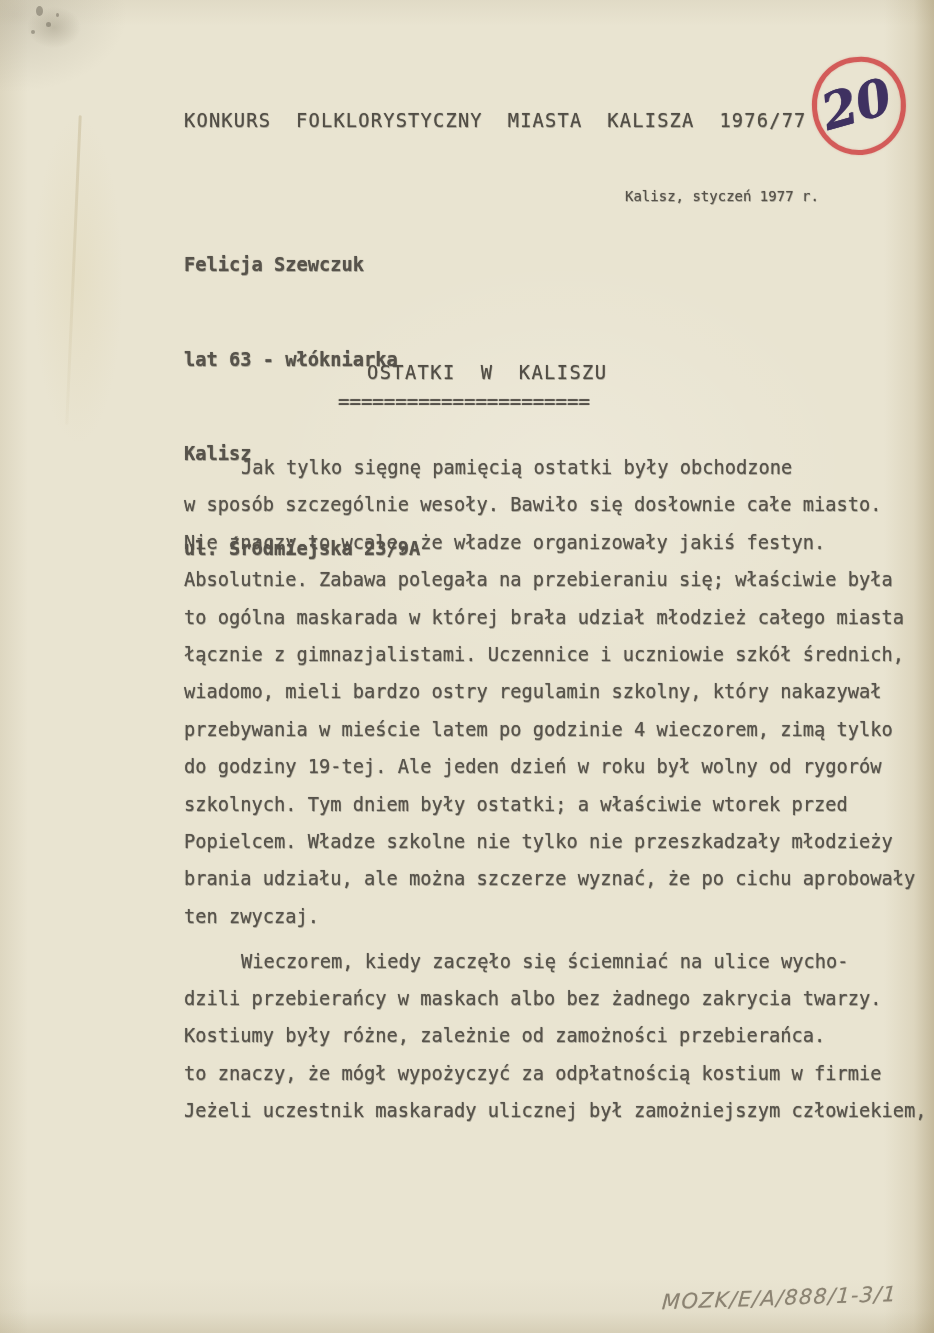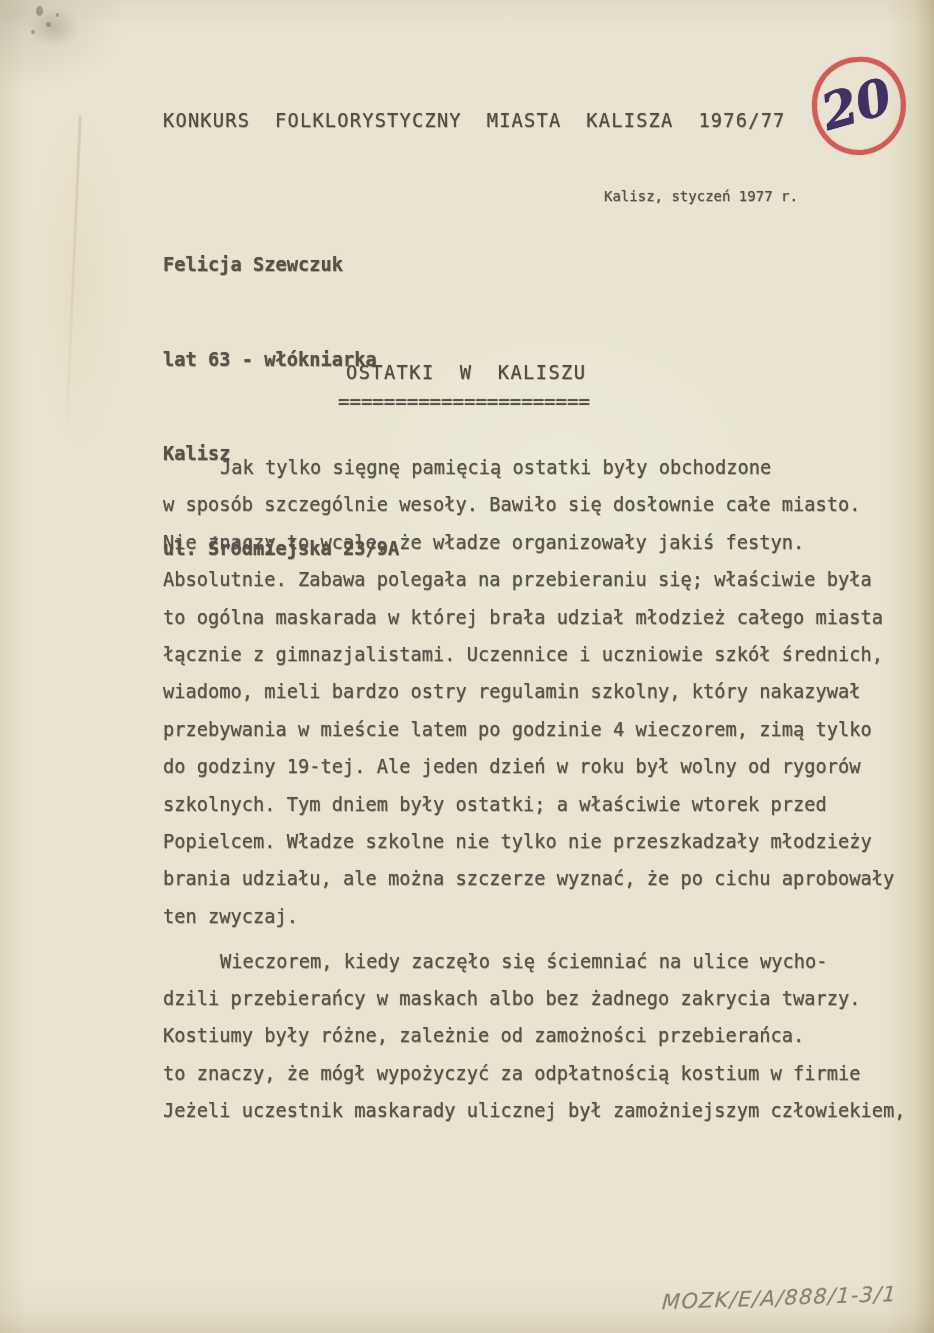--- a/index.html
+++ b/index.html
@@ -18,21 +18,21 @@
       radial-gradient(420px 300px at 60% 35%, rgba(255,255,255,0.16), rgba(255,255,255,0) 70%),
       linear-gradient(to right, rgba(150,132,90,0.14) 0px, rgba(150,132,90,0) 28px),
       linear-gradient(to left, rgba(138,118,72,0.38) 0px, rgba(158,138,92,0.16) 20px, rgba(158,138,92,0) 50px),
       linear-gradient(to bottom, rgba(150,135,100,0.10) 0px, rgba(150,135,100,0) 26px),
       linear-gradient(to top, rgba(140,122,78,0.20) 0px, rgba(150,135,100,0.06) 22px, rgba(150,135,100,0) 55px),
       #e9e4d1;
     font-family: "DejaVu Sans Mono", "Liberation Mono", monospace;
     color: #57534b;
   }
 
-  .tw { text-shadow: 0 0 1px rgba(80,76,68,0.60), 0.5px 0.5px 0.6px rgba(80,76,68,0.35); }
+  .tw { text-shadow: 0 0 1px rgba(80,76,68,0.60), 0.5px 0.5px 0.6px rgba(80,76,68,0.35); margin-left: 21px; }
 
   .contest-title {
     position: absolute;
     left: 163px;
     top: 110px;
     font-size: 18.7px;
     letter-spacing: 1.2px;
     white-space: pre;
     color: #524e46;
   }

